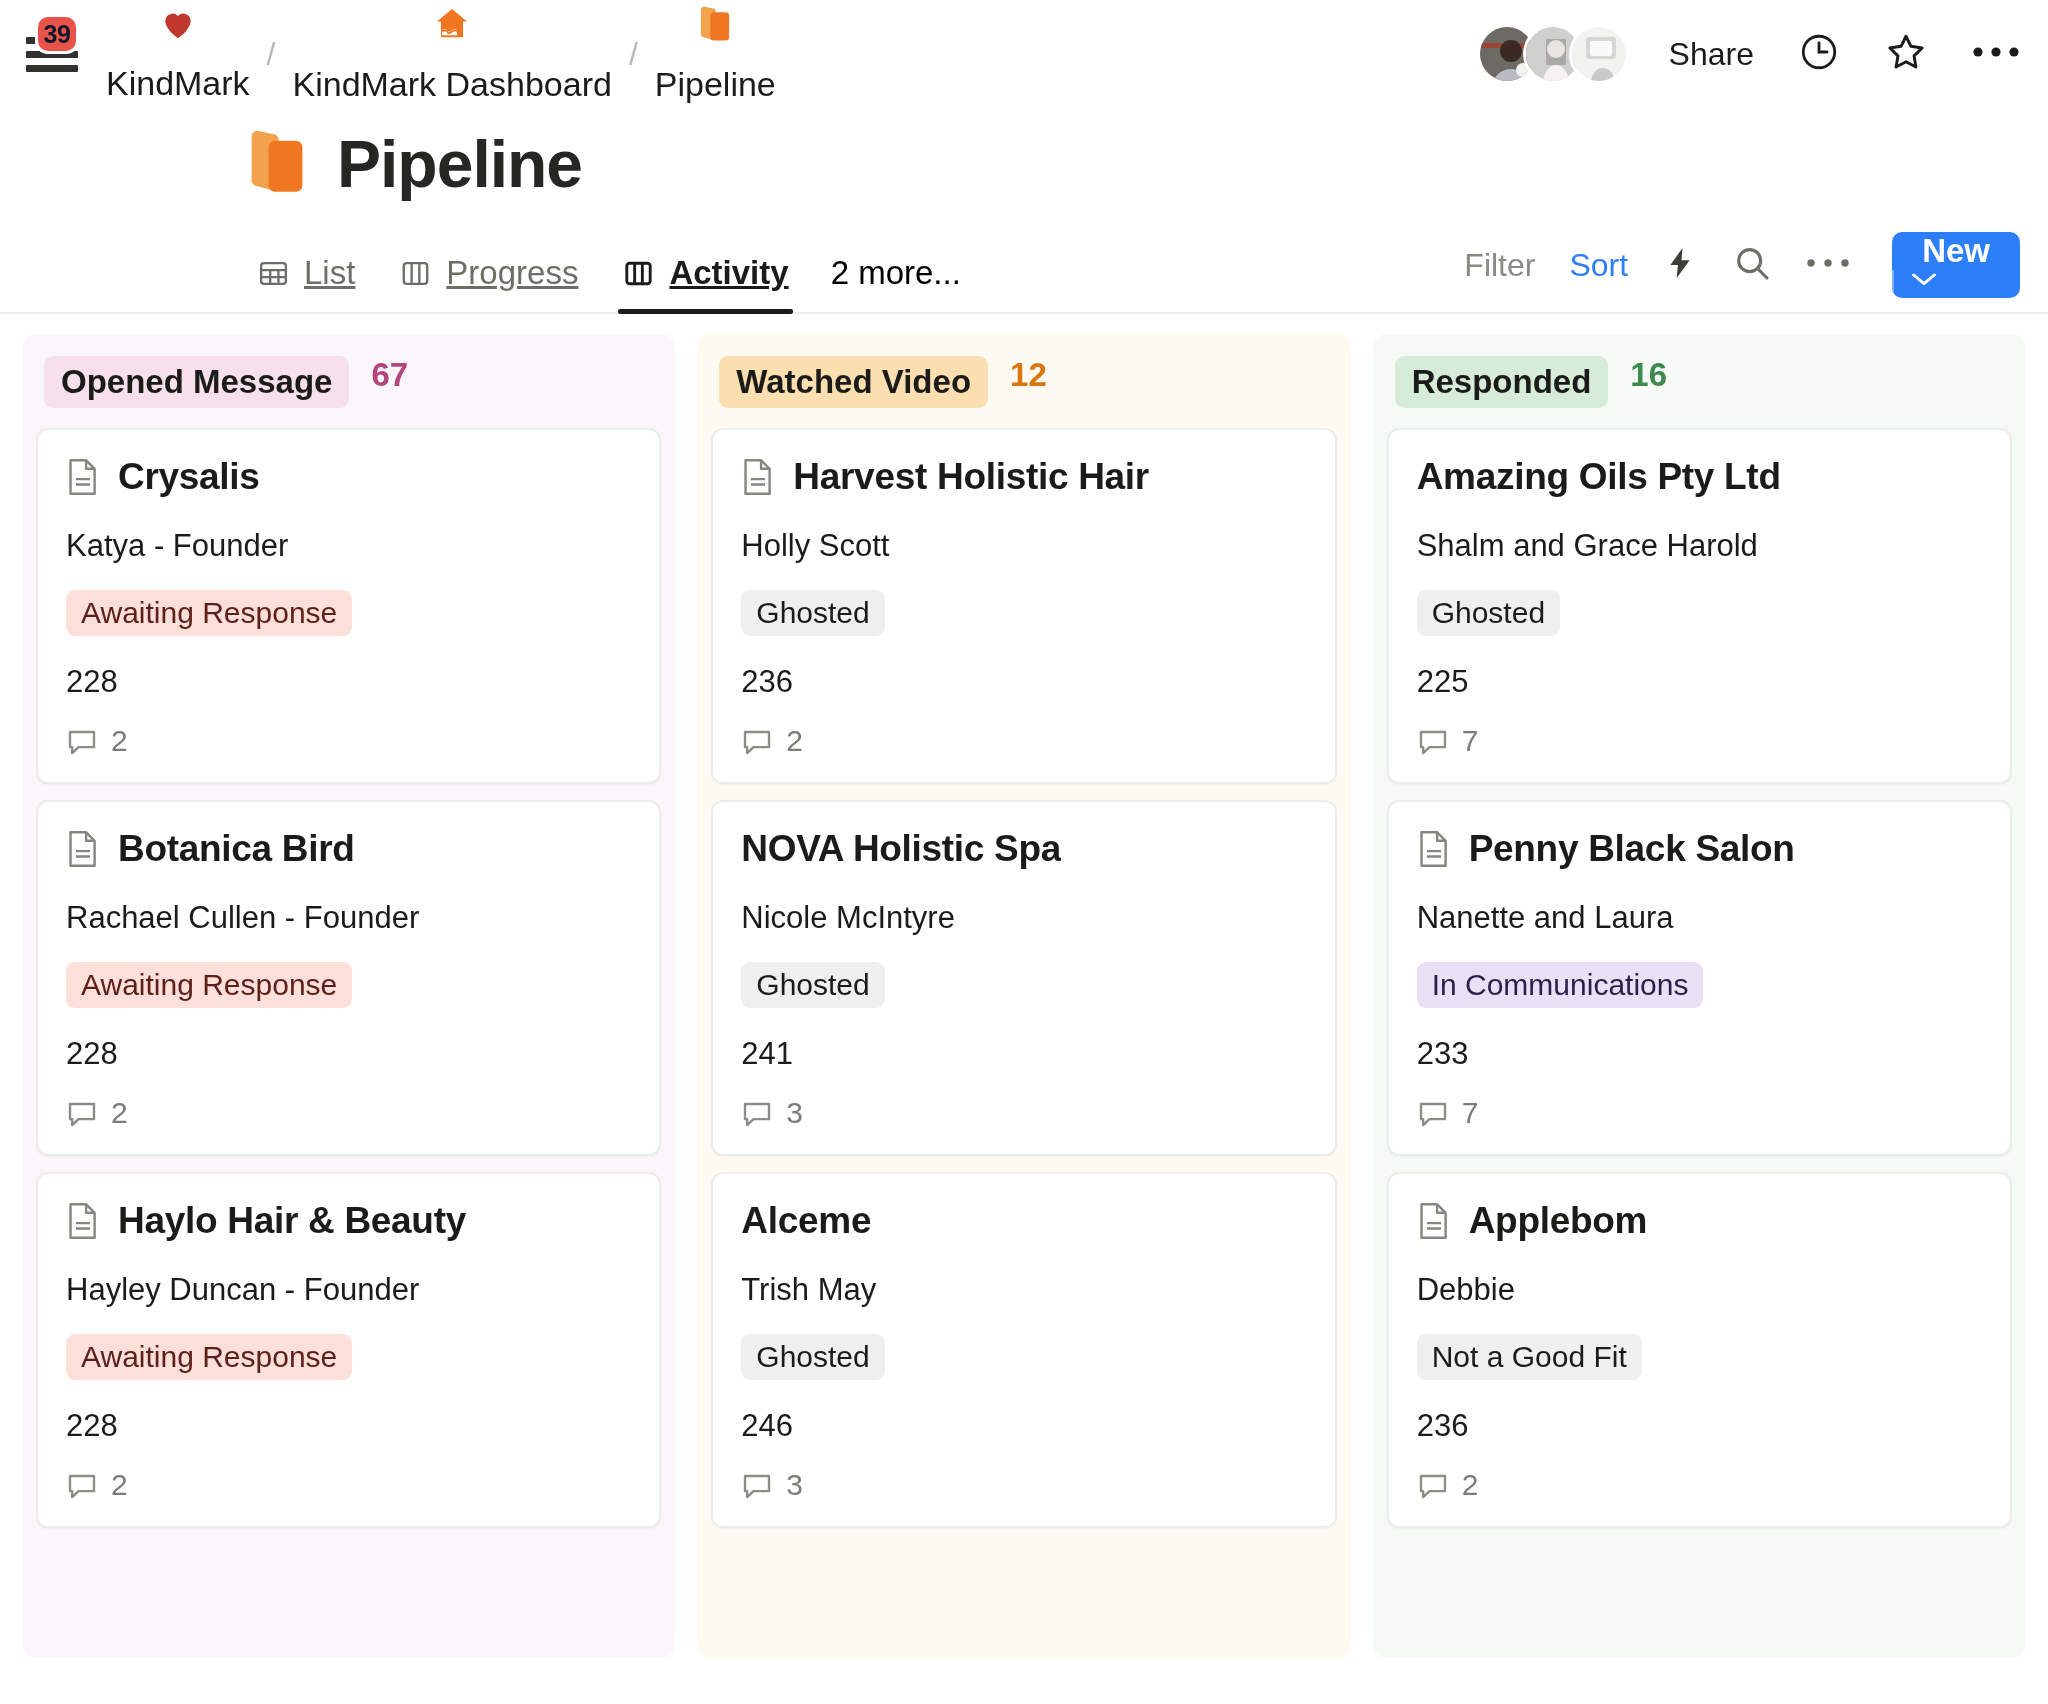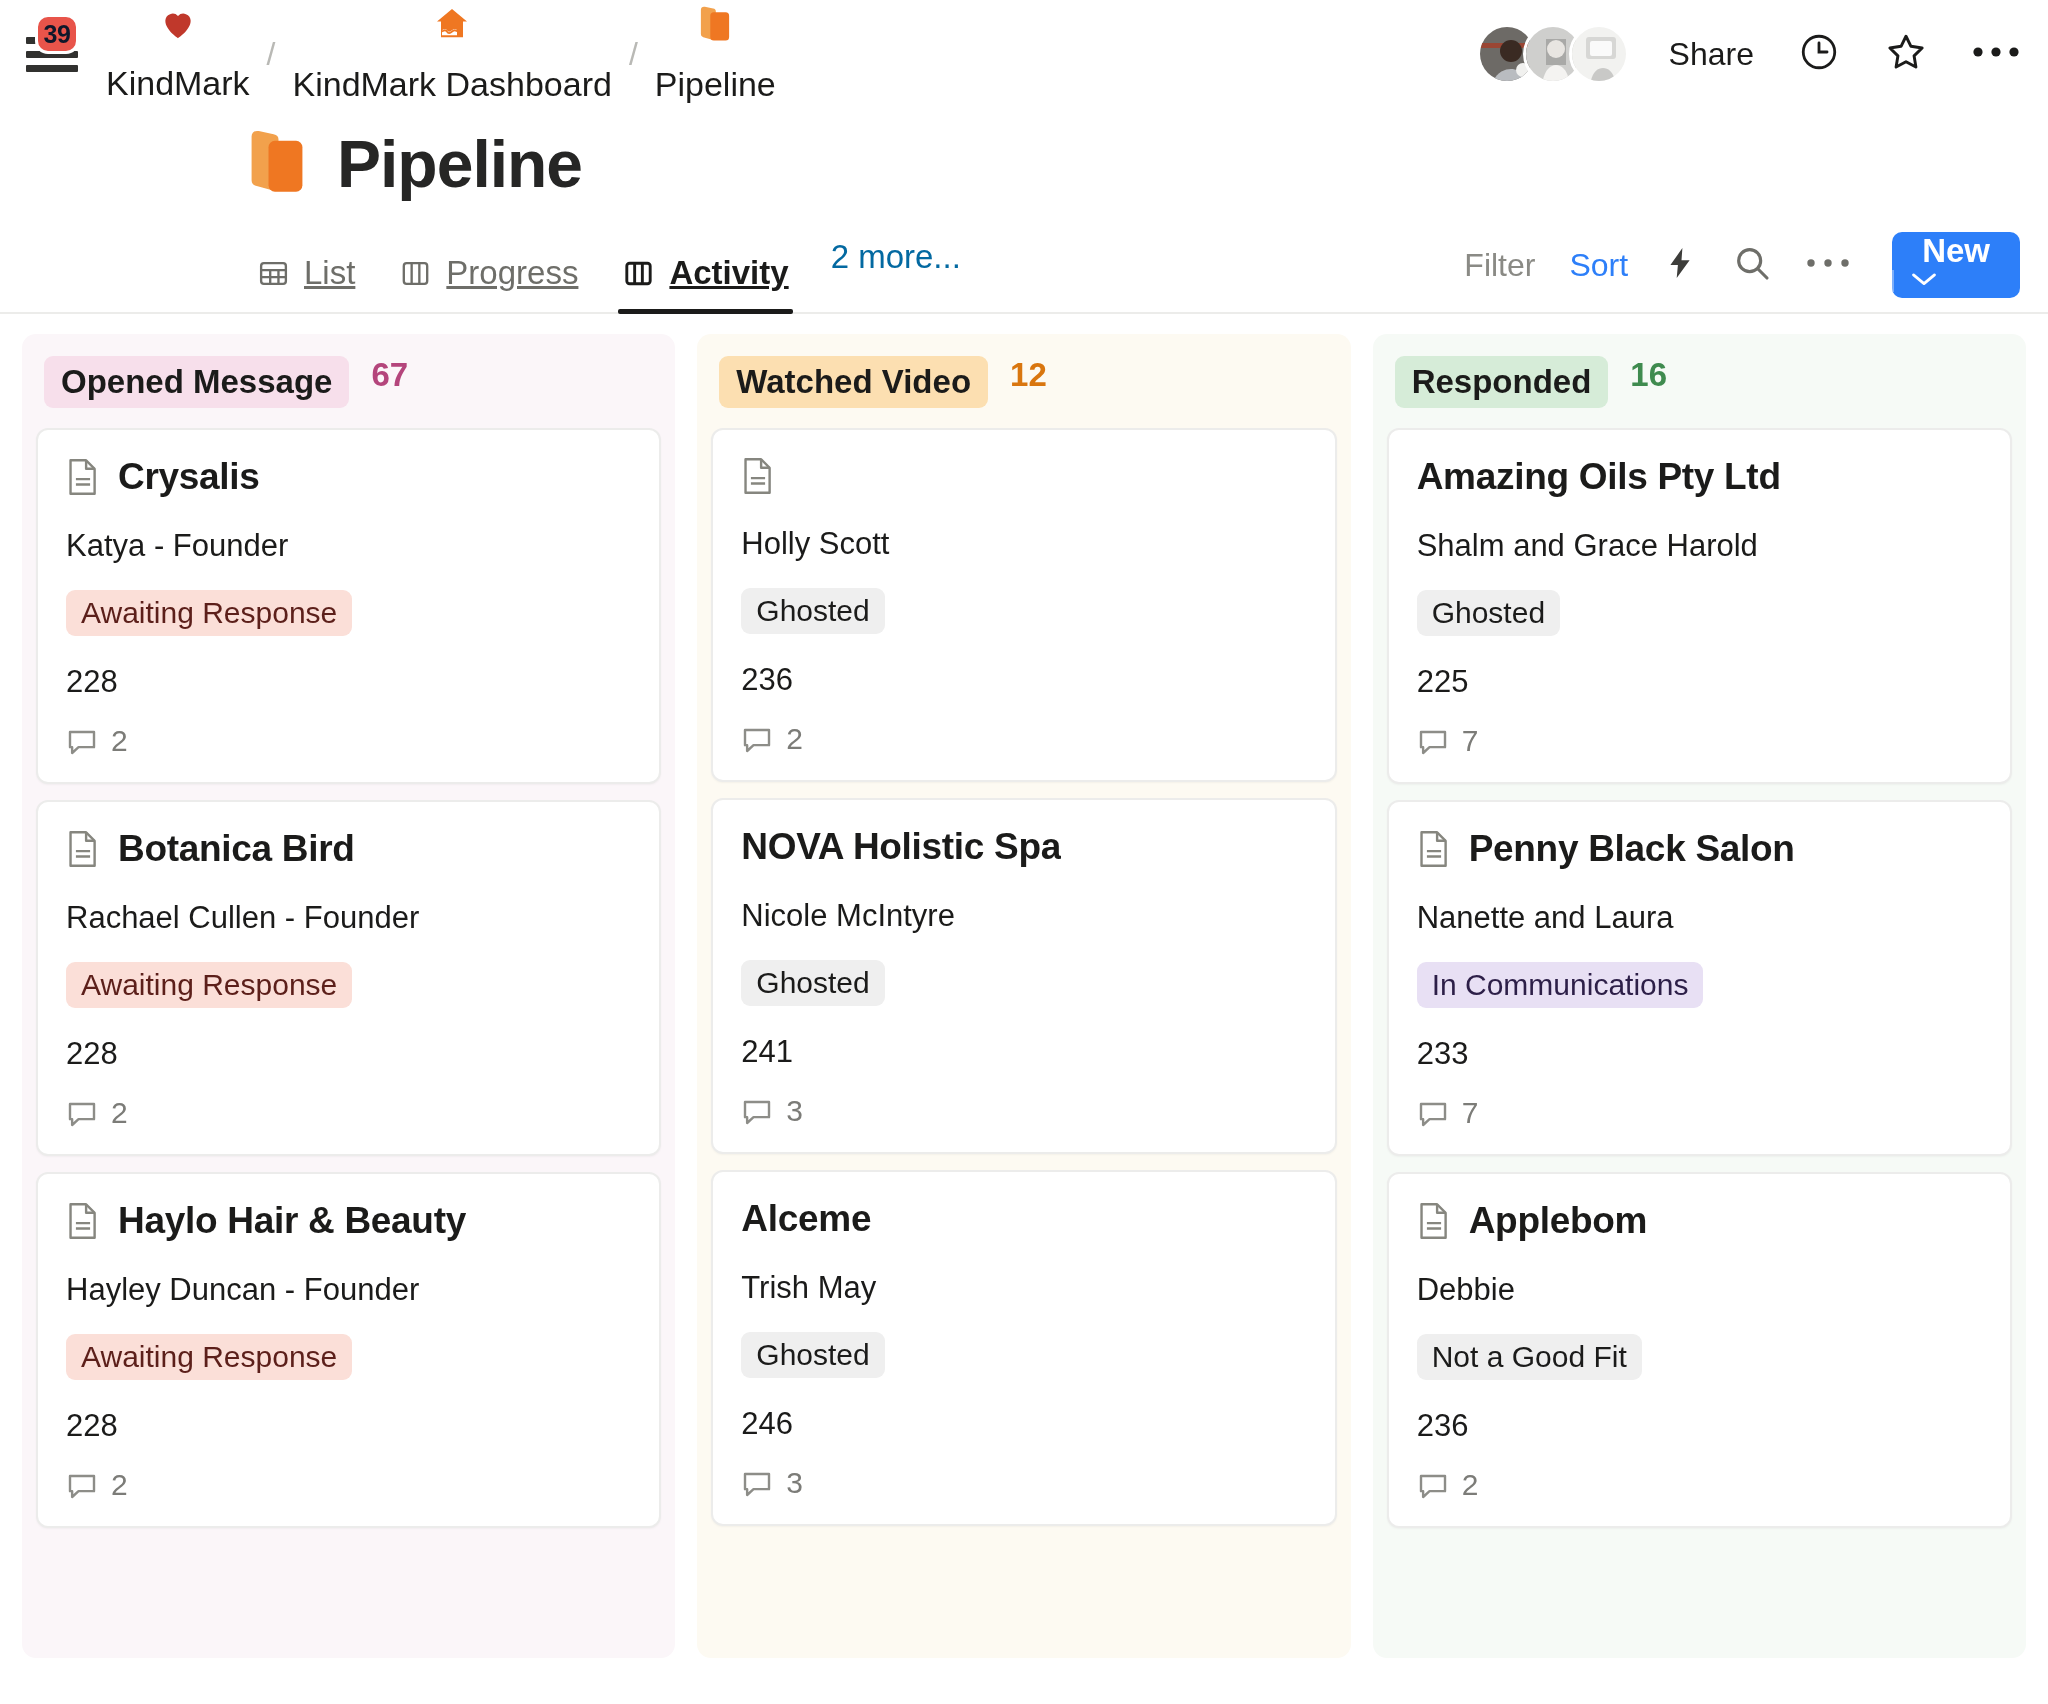--- a/index.html
+++ b/index.html
@@ -145,22 +145,22 @@
     content: "";
     position: absolute;
     left: 18px; right: 18px; bottom: -2px;
     height: 5px;
     background: #1b1b1a;
     border-radius: 2px;
   }
   .tab-icon { width: 33px; height: 33px; flex: none; display:block; }
   .tab-more {
     font-size: 33px;
-    color: #0369a1;
-    padding: 0 20px 36px 20px;
+    color: #000000;
+    padding: 0 20px 20px 20px;
     cursor: pointer;
     white-space: nowrap;
   }
 
   .tabbar-right {
     margin-left: auto;
     display: flex;
     align-items: center;
     gap: 0;
     padding-bottom: 14px;
@@ -551,20 +551,21 @@
       </div>
       <div class="card">
         <div class="card-title-row">
           <span>
             <svg class="doc-icon" viewBox="0 0 24 28" fill="none" stroke="#86867f" stroke-width="1.7" stroke-linejoin="round">
               <path d="M3.2 2.2h11l6 6v17.6H3.2z"></path>
               <path d="M14.2 2.2v6h6"></path>
               <path d="M7 15.5h10M7 19.3h10"></path>
             </svg>
           </span>
+          <span class="card-title">Harvest Holistic Hair</span>
         </div>
         <div class="card-person">Holly Scott</div>
         <div class="card-badge-row"><span class="badge" style="background:#efefef;color:#1b1b1a;">Ghosted</span></div>
         <div class="card-number">236</div>
         <div class="card-comments">
           <span>
             <svg class="comment-icon" viewBox="0 0 24 22" fill="none" stroke="#8d8d88" stroke-width="1.8" stroke-linejoin="round">
               <path d="M3 4.2h18v11.4H9.4L4.6 20v-4.4H3z"></path>
             </svg>
           </span>

